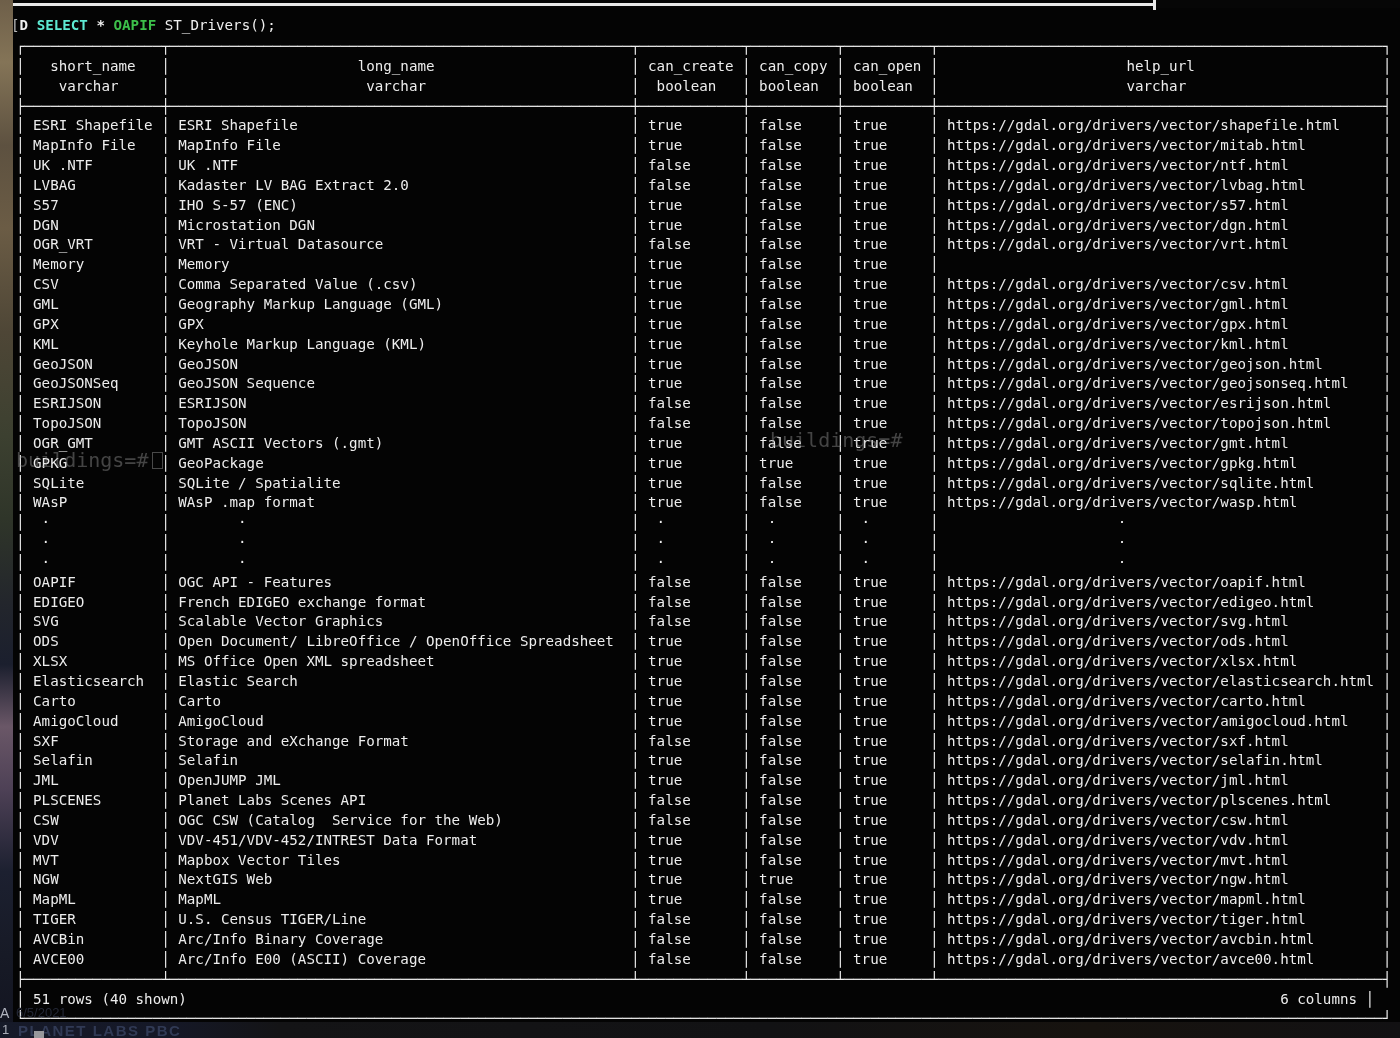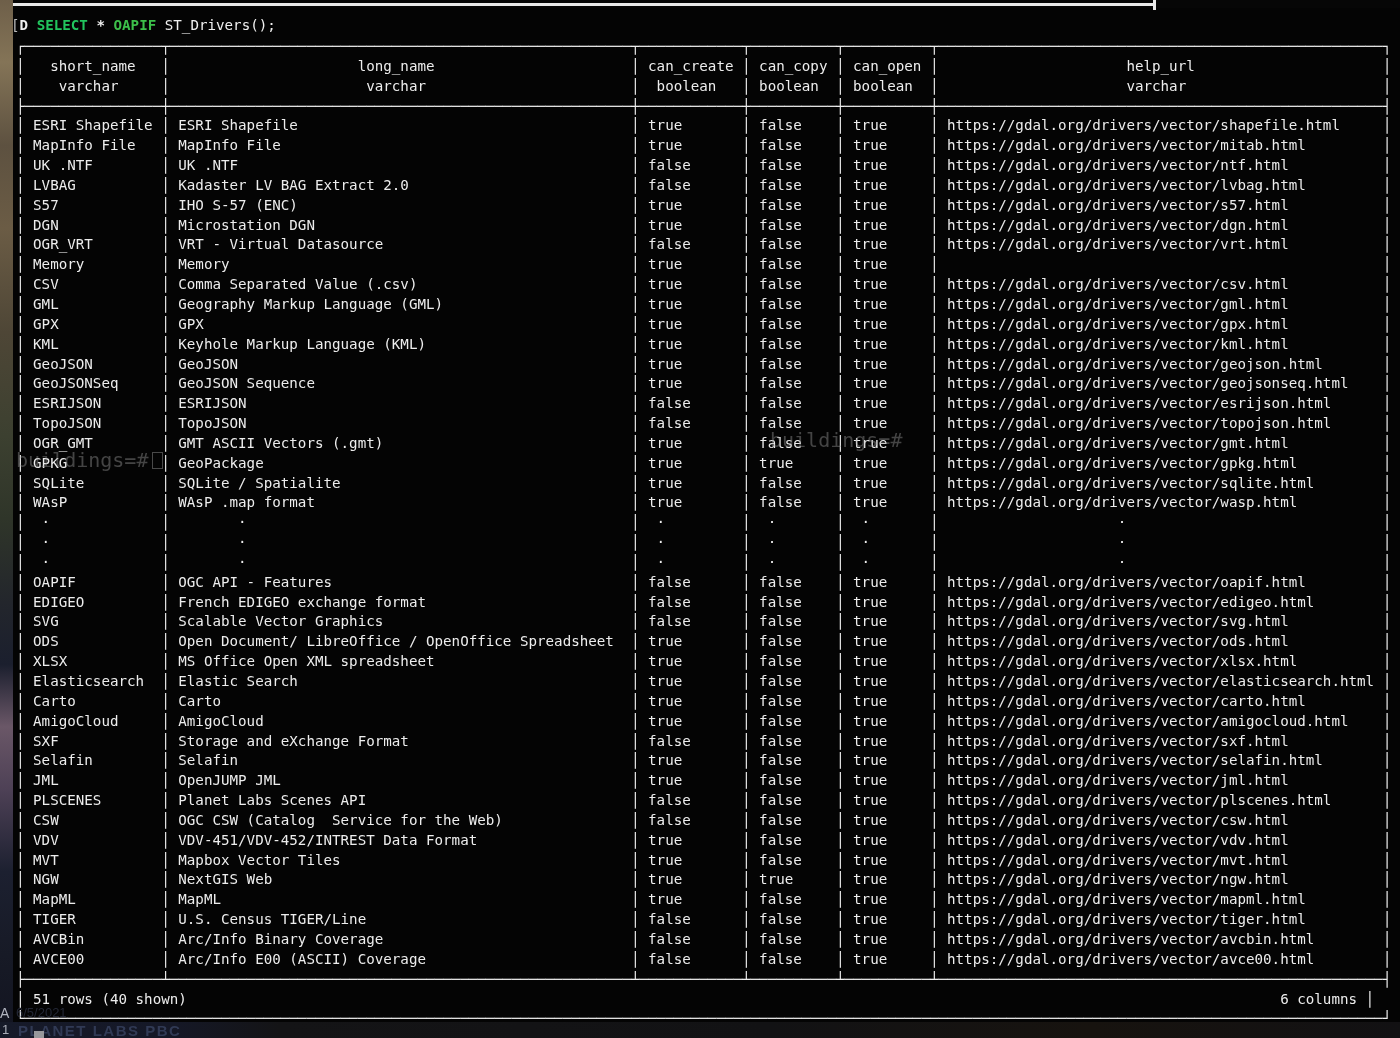--- a/index.html
+++ b/index.html
@@ -77,21 +77,21 @@
 </style>
 </head>
 <body>
 
 <div class="left-photo"></div>
 <div class="top-edge-fill"></div>
 <div class="top-edge-line"></div>
 <div class="top-edge-tick"></div>
 
 <div class="terminal">
-  <div class="qline"><span class="bracket">[</span><span>D </span><span class="kw" style="color: #22c55e;">SELECT</span><span> * </span><span class="kw" style="color: rgb(61, 192, 74);">OAPIF</span><span class="plain"> ST_Drivers();</span></div>
+  <div class="qline"><span class="bracket">[</span><span>D </span><span class="kw" style="color: #5eead4;">SELECT</span><span> * </span><span class="kw" style="color: rgb(61, 192, 74);">OAPIF</span><span class="plain"> ST_Drivers();</span></div>
   <div id="table"><div>┌────────────────┬──────────────────────────────────────────────────────┬────────────┬──────────┬──────────┬────────────────────────────────────────────────────┐</div><div>│   short_name   │                      long_name                       │ can_create │ can_copy │ can_open │                      help_url                      │</div><div>│    varchar     │                       varchar                        │  boolean   │ boolean  │ boolean  │                      varchar                       │</div><div>├────────────────┼──────────────────────────────────────────────────────┼────────────┼──────────┼──────────┼────────────────────────────────────────────────────┤</div><div>│ ESRI Shapefile │ ESRI Shapefile                                       │ true       │ false    │ true     │ https://gdal.org/drivers/vector/shapefile.html     │</div><div>│ MapInfo File   │ MapInfo File                                         │ true       │ false    │ true     │ https://gdal.org/drivers/vector/mitab.html         │</div><div>│ UK .NTF        │ UK .NTF                                              │ false      │ false    │ true     │ https://gdal.org/drivers/vector/ntf.html           │</div><div>│ LVBAG          │ Kadaster LV BAG Extract 2.0                          │ false      │ false    │ true     │ https://gdal.org/drivers/vector/lvbag.html         │</div><div>│ S57            │ IHO S-57 (ENC)                                       │ true       │ false    │ true     │ https://gdal.org/drivers/vector/s57.html           │</div><div>│ DGN            │ Microstation DGN                                     │ true       │ false    │ true     │ https://gdal.org/drivers/vector/dgn.html           │</div><div>│ OGR_VRT        │ VRT - Virtual Datasource                             │ false      │ false    │ true     │ https://gdal.org/drivers/vector/vrt.html           │</div><div>│ Memory         │ Memory                                               │ true       │ false    │ true     │                                                    │</div><div>│ CSV            │ Comma Separated Value (.csv)                         │ true       │ false    │ true     │ https://gdal.org/drivers/vector/csv.html           │</div><div>│ GML            │ Geography Markup Language (GML)                      │ true       │ false    │ true     │ https://gdal.org/drivers/vector/gml.html           │</div><div>│ GPX            │ GPX                                                  │ true       │ false    │ true     │ https://gdal.org/drivers/vector/gpx.html           │</div><div>│ KML            │ Keyhole Markup Language (KML)                        │ true       │ false    │ true     │ https://gdal.org/drivers/vector/kml.html           │</div><div>│ GeoJSON        │ GeoJSON                                              │ true       │ false    │ true     │ https://gdal.org/drivers/vector/geojson.html       │</div><div>│ GeoJSONSeq     │ GeoJSON Sequence                                     │ true       │ false    │ true     │ https://gdal.org/drivers/vector/geojsonseq.html    │</div><div>│ ESRIJSON       │ ESRIJSON                                             │ false      │ false    │ true     │ https://gdal.org/drivers/vector/esrijson.html      │</div><div>│ TopoJSON       │ TopoJSON                                             │ false      │ false    │ true     │ https://gdal.org/drivers/vector/topojson.html      │</div><div>│ OGR_GMT        │ GMT ASCII Vectors (.gmt)                             │ true       │ false    │ true     │ https://gdal.org/drivers/vector/gmt.html           │</div><div>│ GPKG           │ GeoPackage                                           │ true       │ true     │ true     │ https://gdal.org/drivers/vector/gpkg.html          │</div><div>│ SQLite         │ SQLite / Spatialite                                  │ true       │ false    │ true     │ https://gdal.org/drivers/vector/sqlite.html        │</div><div>│ WAsP           │ WAsP .map format                                     │ true       │ false    │ true     │ https://gdal.org/drivers/vector/wasp.html          │</div><div>│  ·             │        ·                                             │  ·         │  ·       │  ·       │                     ·                              │</div><div>│  ·             │        ·                                             │  ·         │  ·       │  ·       │                     ·                              │</div><div>│  ·             │        ·                                             │  ·         │  ·       │  ·       │                     ·                              │</div><div>│ OAPIF          │ OGC API - Features                                   │ false      │ false    │ true     │ https://gdal.org/drivers/vector/oapif.html         │</div><div>│ EDIGEO         │ French EDIGEO exchange format                        │ false      │ false    │ true     │ https://gdal.org/drivers/vector/edigeo.html        │</div><div>│ SVG            │ Scalable Vector Graphics                             │ false      │ false    │ true     │ https://gdal.org/drivers/vector/svg.html           │</div><div>│ ODS            │ Open Document/ LibreOffice / OpenOffice Spreadsheet  │ true       │ false    │ true     │ https://gdal.org/drivers/vector/ods.html           │</div><div>│ XLSX           │ MS Office Open XML spreadsheet                       │ true       │ false    │ true     │ https://gdal.org/drivers/vector/xlsx.html          │</div><div>│ Elasticsearch  │ Elastic Search                                       │ true       │ false    │ true     │ https://gdal.org/drivers/vector/elasticsearch.html │</div><div>│ Carto          │ Carto                                                │ true       │ false    │ true     │ https://gdal.org/drivers/vector/carto.html         │</div><div>│ AmigoCloud     │ AmigoCloud                                           │ true       │ false    │ true     │ https://gdal.org/drivers/vector/amigocloud.html    │</div><div>│ SXF            │ Storage and eXchange Format                          │ false      │ false    │ true     │ https://gdal.org/drivers/vector/sxf.html           │</div><div>│ Selafin        │ Selafin                                              │ true       │ false    │ true     │ https://gdal.org/drivers/vector/selafin.html       │</div><div>│ JML            │ OpenJUMP JML                                         │ true       │ false    │ true     │ https://gdal.org/drivers/vector/jml.html           │</div><div>│ PLSCENES       │ Planet Labs Scenes API                               │ false      │ false    │ true     │ https://gdal.org/drivers/vector/plscenes.html      │</div><div>│ CSW            │ OGC CSW (Catalog  Service for the Web)               │ false      │ false    │ true     │ https://gdal.org/drivers/vector/csw.html           │</div><div>│ VDV            │ VDV-451/VDV-452/INTREST Data Format                  │ true       │ false    │ true     │ https://gdal.org/drivers/vector/vdv.html           │</div><div>│ MVT            │ Mapbox Vector Tiles                                  │ true       │ false    │ true     │ https://gdal.org/drivers/vector/mvt.html           │</div><div>│ NGW            │ NextGIS Web                                          │ true       │ true     │ true     │ https://gdal.org/drivers/vector/ngw.html           │</div><div>│ MapML          │ MapML                                                │ true       │ false    │ true     │ https://gdal.org/drivers/vector/mapml.html         │</div><div>│ TIGER          │ U.S. Census TIGER/Line                               │ false      │ false    │ true     │ https://gdal.org/drivers/vector/tiger.html         │</div><div>│ AVCBin         │ Arc/Info Binary Coverage                             │ false      │ false    │ true     │ https://gdal.org/drivers/vector/avcbin.html        │</div><div>│ AVCE00         │ Arc/Info E00 (ASCII) Coverage                        │ false      │ false    │ true     │ https://gdal.org/drivers/vector/avce00.html        │</div><div>├────────────────┴──────────────────────────────────────────────────────┴────────────┴──────────┴──────────┴────────────────────────────────────────────────────┤</div><div>│ 51 rows (40 shown)                                                                                                                                6 columns │</div><div>└───────────────────────────────────────────────────────────────────────────────────────────────────────────────────────────────────────────────────────────────┘</div></div>
 </div>
 
 <div class="ghost" style="left:770px;top:428px;"><span>buildings=#</span></div>
 <div class="ghost" style="left:16px;top:448px;"><span>buildings=#</span><span class="cursor"></span></div>
 
 <div class="bottom-strip"></div>
 <div class="corner-a">A</div>
 <div class="ghost-date">6/5/2021</div>
 <div class="corner-1">1</div>

